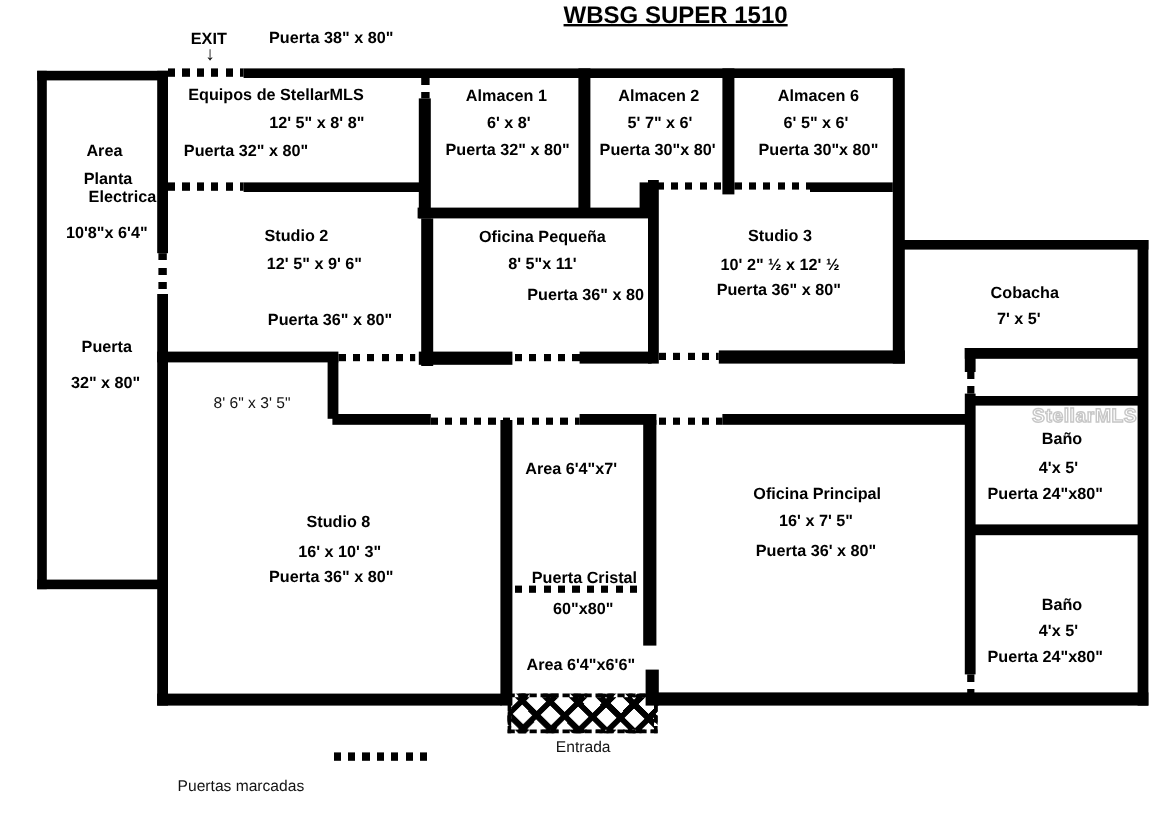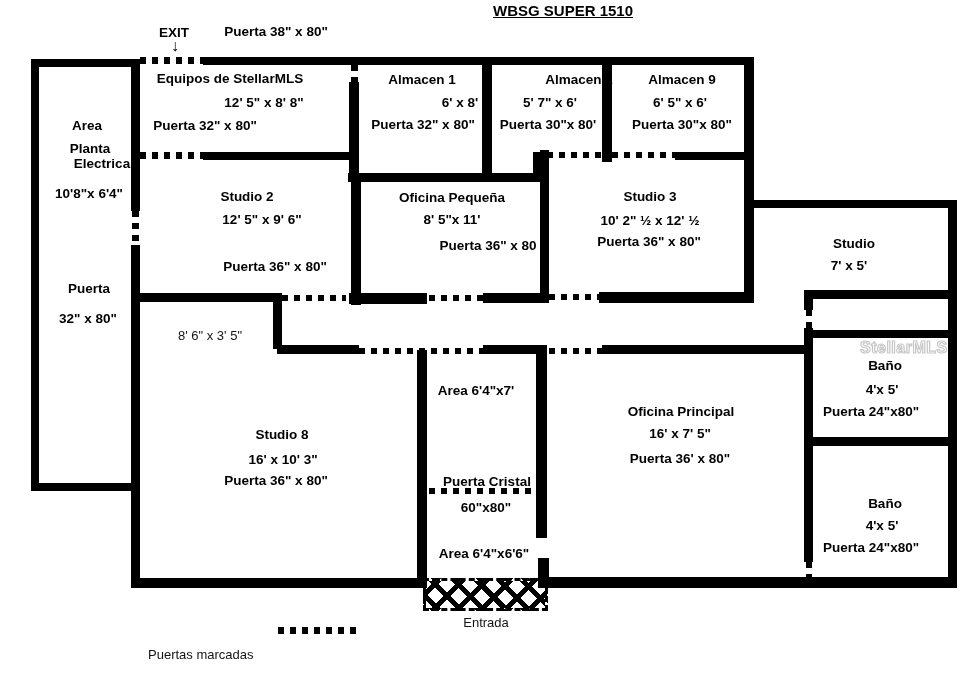--- a/index.html
+++ b/index.html
@@ -8,21 +8,21 @@
   .w{position:absolute;background:#000;}
   .dh{position:absolute;height:7px;
       background-image:repeating-linear-gradient(90deg,#000 0 6px,transparent 6px 12px);}
   .dv{position:absolute;width:7px;
       background-image:repeating-linear-gradient(180deg,#000 0 6px,transparent 6px 12px);}
   .lbl{position:absolute;font-weight:bold;font-size:13.5px;color:#000;
        white-space:nowrap;transform:translateX(-50%);line-height:15px;}
   .reg{font-weight:normal;font-size:13px;color:#141414;}
   .la{transform:none;}
   .title{position:absolute;left:563px;top:2px;transform:translateX(-50%);
-         font-weight:bold;font-size:15px;text-decoration:underline;white-space:nowrap;}
+         font-weight:bold;font-size:20px;text-decoration:underline;white-space:nowrap;}
   .arrow{position:absolute;font-size:16px;font-weight:bold;transform:translateX(-50%);}
   .entry-box{position:absolute;left:423px;top:578px;width:119px;height:27px;
       border:3px dashed #000;
       background-image:
         repeating-linear-gradient(45deg,transparent 0 5px,#000 5px 10px,transparent 10px 16px),
         repeating-linear-gradient(135deg,transparent 0 6px,#000 6px 11px,transparent 11px 17px);}
   .legend-dots{position:absolute;left:278px;top:627px;width:78px;height:7px;
       background-image:repeating-linear-gradient(90deg,#000 0 6px,transparent 6px 12px);}
   .wm{position:absolute;left:860px;top:339px;font-weight:bold;font-size:16px;
       color:rgba(255,255,255,0.82);-webkit-text-stroke:1.2px rgba(175,175,175,0.7);
@@ -95,44 +95,44 @@
   <div class="lbl" style="left:88px;top:156px;padding-left:28px;">Electrica</div>
   <div class="lbl" style="left:89px;top:186px;">10'8"x 6'4"</div>
   <div class="lbl" style="left:89px;top:281px;">Puerta</div>
   <div class="lbl" style="left:88px;top:311px;">32" x 80"</div>
 
   <div class="lbl" style="left:230px;top:71px;">Equipos de StellarMLS</div>
   <div class="lbl" style="left:264px;top:95px;">12' 5" x 8' 8"</div>
   <div class="lbl" style="left:205px;top:118px;">Puerta 32" x 80"</div>
 
   <div class="lbl" style="left:422px;top:72px;">Almacen 1</div>
-  <div class="lbl" style="left:424px;top:95px;margin-left:36px;">6' x 8'</div>
+  <div class="lbl" style="left:424px;top:95px;">6' x 8'</div>
   <div class="lbl" style="left:423px;top:117px;">Puerta 32" x 80"</div>
 
-  <div class="lbl" style="left:549px;top:72px;margin-left:30px;">Almacen 2</div>
+  <div class="lbl" style="left:549px;top:72px;">Almacen 2</div>
   <div class="lbl" style="left:550px;top:95px;">5' 7" x 6'</div>
   <div class="lbl" style="left:548px;top:117px;">Puerta 30"x 80'</div>
 
-  <div class="lbl" style="left:682px;top:72px;">Almacen 9</div>
+  <div class="lbl" style="left:682px;top:72px;">Almacen 6</div>
   <div class="lbl" style="left:680px;top:95px;">6' 5" x 6'</div>
   <div class="lbl" style="left:682px;top:117px;">Puerta 30"x 80"</div>
 
   <div class="lbl" style="left:247px;top:189px;">Studio 2</div>
   <div class="lbl" style="left:262px;top:212px;">12' 5" x 9' 6"</div>
   <div class="lbl" style="left:275px;top:259px;">Puerta 36" x 80"</div>
 
   <div class="lbl" style="left:452px;top:190px;">Oficina Pequeña</div>
   <div class="lbl" style="left:452px;top:212px;">8' 5"x 11'</div>
   <div class="lbl" style="left:488px;top:238px;">Puerta 36" x 80</div>
 
   <div class="lbl" style="left:650px;top:189px;">Studio 3</div>
   <div class="lbl" style="left:650px;top:213px;">10' 2" ½ x 12' ½</div>
   <div class="lbl" style="left:649px;top:234px;">Puerta 36" x 80"</div>
 
-  <div class="lbl" style="left:854px;top:236px;">Studio</div>
+  <div class="lbl" style="left:854px;top:236px;">Cobacha</div>
   <div class="lbl" style="left:849px;top:258px;">7' x 5'</div>
 
   <div class="lbl reg" style="left:210px;top:328px;">8' 6" x 3' 5"</div>
 
   <div class="lbl" style="left:282px;top:427px;">Studio 8</div>
   <div class="lbl" style="left:283px;top:452px;">16' x 10' 3"</div>
   <div class="lbl" style="left:276px;top:473px;">Puerta 36" x 80"</div>
 
   <div class="lbl" style="left:476px;top:383px;">Area 6'4"x7'</div>
   <div class="lbl" style="left:487px;top:474px;">Puerta Cristal</div>

